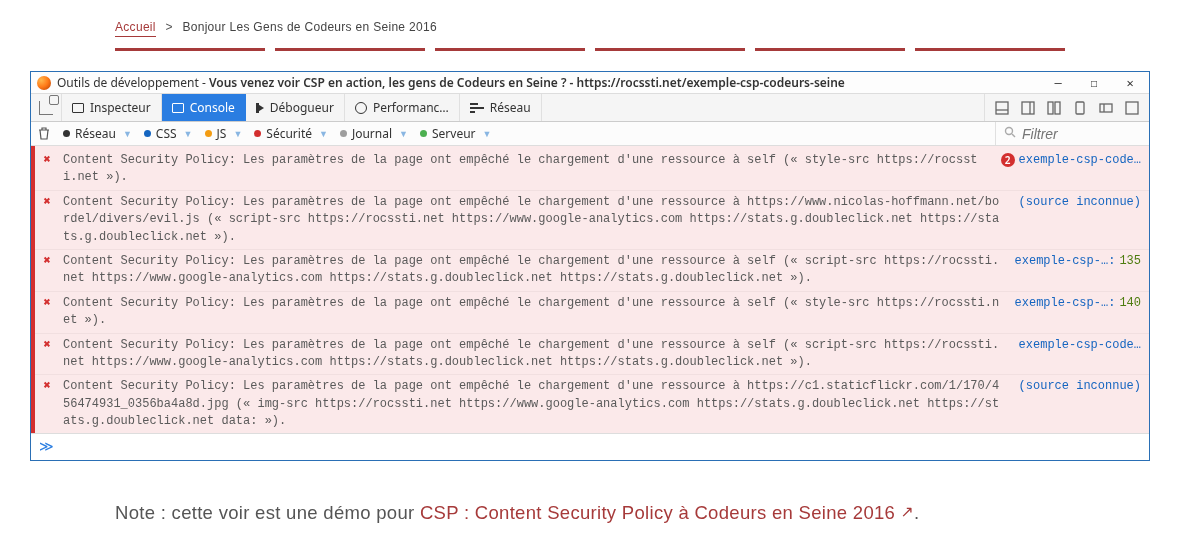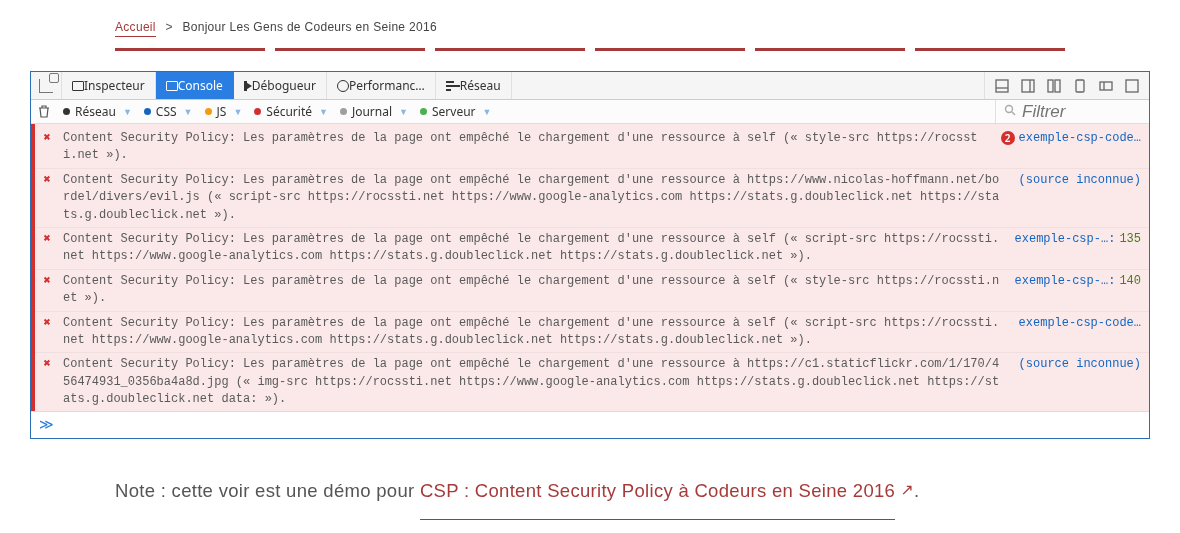--- a/index.html
+++ b/index.html
@@ -79,21 +79,21 @@
   .dt-toolbar {
     display: flex;
     align-items: stretch;
     border-bottom: 1px solid #ccc;
     background: #f5f5f5;
     height: 28px;
   }
   .dt-toolbar .tool {
     display: inline-flex; align-items:center;
     padding: 0 10px;
-    gap: 0;
+    gap: 6px;
     border-right: 1px solid #e0e0e0;
     cursor: pointer;
     color: #333;
     white-space: nowrap;
     justify-content: center;
   }
   .dt-toolbar .tool.first { border-right:1px solid #e0e0e0; padding:0 8px;}
   .dt-toolbar .tool .pickicon {
     width:14px;height:14px;border:1.5px solid #777;border-top:none;border-right:none;position:relative;
   }
@@ -159,21 +159,21 @@
   .dt-filterbar .searchwrap{
     display:flex;align-items:center;gap:6px;
     border-left:1px solid #e0e0e0;
     padding-left:8px;
     height:100%;
     width:150px;
   }
   .dt-filterbar .searchwrap .magnify{color:#aaa;}
   .dt-filterbar input{
     border:none;outline:none;background:transparent;
-    font-style:italic;color:#888;font-size:17px;width:100px;
+    font-style:italic;color:#888;font-size:14px;width:100px;
   }
   .console-body {
     background: #fbe9ea;
     border-left: 4px solid #d32f2f;
     font-family: "Consolas","Courier New",monospace;
     font-size: 12px;
     color: #5a5a5a;
     padding: 0;
   }
   .log-row {
@@ -251,20 +251,31 @@
     <div class="tab"></div>
     <div class="tab"></div>
     <div class="tab"></div>
     <div class="tab"></div>
     <div class="tab"></div>
     <div class="tab"></div>
   </div>
 
   <div class="devtools">
 
+    <div class="dt-titlebar">
+      <span class="ff-logo"></span>
+      <span class="title">
+        <span>Outils de développement - </span><b>Vous venez voir CSP en action, les gens de Codeurs en Seine ? - https://rocssti.net/exemple-csp-codeurs-seine</b>
+      </span>
+      <span class="winbtns">
+        <span>—</span>
+        <span>☐</span>
+        <span>✕</span>
+      </span>
+    </div>
 
     <div class="dt-toolbar">
       <div class="tool first">
         <span class="pickicon"></span>
       </div>
       <div class="tool">
         <span class="boxicon"></span>
         <span>Inspecteur</span>
       </div>
       <div class="tool active">

